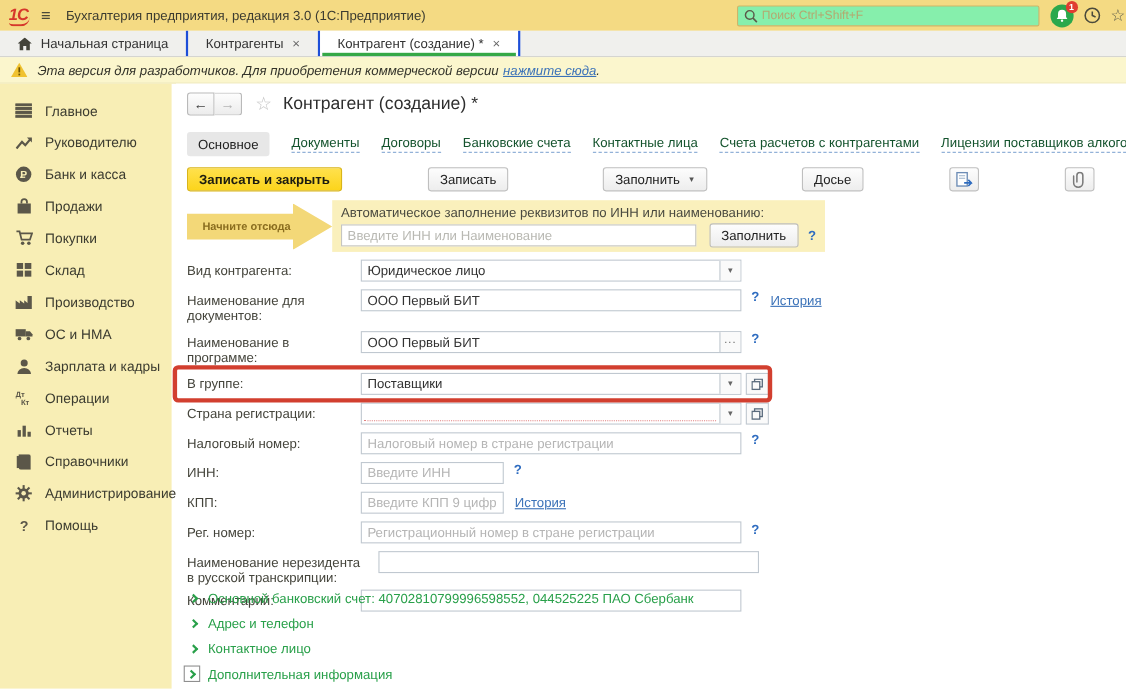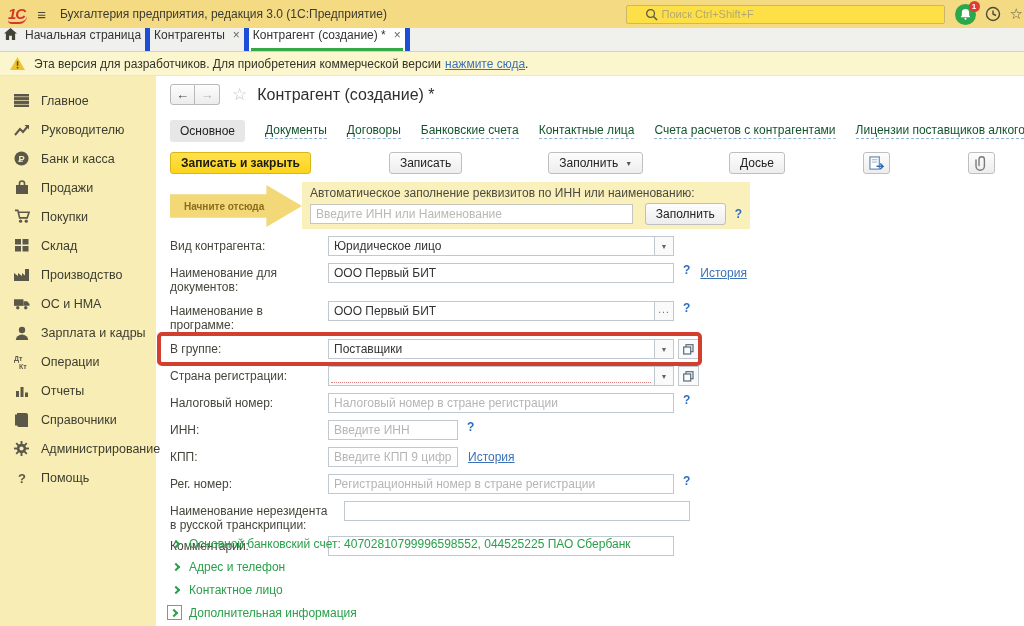--- a/index.html
+++ b/index.html
@@ -3,38 +3,38 @@
 <meta charset="utf-8">
 <style>
   * { margin:0; padding:0; box-sizing:border-box; }
   html,body { width:1024px; height:626px; font-family:"Liberation Sans","DejaVu Sans",sans-serif; background:#fff; overflow:hidden; }
 
   
   .topbar { position:absolute; left:0; top:0; width:1024px; height:28px; background:#f4da83; display:flex; align-items:center; padding:0 8px; overflow:hidden; }
   .logo-1c { color:#d6372b; font-weight:bold; font-style:italic; font-size:15px; letter-spacing:-1px; border-bottom:2px solid #d6372b; border-radius:0 0 8px 4px; padding:0 2px 0 0; margin-right:10px; }
   .burger { font-size:15px; color:#4a4a3a; margin-right:14px; cursor:pointer; }
   .win-title { font-size:12px; color:#3b3b30; }
-  .search-wrap { margin-left:auto; display:flex; align-items:center; background:#fde047; border:1px solid #cdb569; border-radius:2px; width:319px; height:19px; padding:0 18px; margin-right:10px; }
+  .search-wrap { margin-left:auto; display:flex; align-items:center; background:#86efac; border:1px solid #cdb569; border-radius:2px; width:275px; height:19px; padding:0 5px; margin-right:10px; }
   .search-wrap input { border:none; background:transparent; outline:none; font-size:11px; color:#555; width:100%; }
   .search-wrap input::placeholder { color:#b4a86f; }
   .bell-btn { position:relative; width:21px; height:21px; background:#2ba84c; border-radius:50%; display:flex; align-items:center; justify-content:center; margin-right:8px; flex:none; }
   .bell-badge { position:absolute; top:-3px; right:-4px; background:#e03c31; color:#fff; font-size:8px; font-weight:bold; width:11px; height:11px; border-radius:50%; display:flex; align-items:center; justify-content:center; }
   .hist-btn { width:18px; height:18px; margin-right:8px; flex:none; }
   .star-top { color:#5a5a4a; font-size:15px; margin-right:-7px; flex:none; }
 
   
   .tabbar { position:absolute; left:0; top:28px; width:1024px; height:24px; background:#f0f0ed; border-bottom:1px solid #d2d2cd; display:flex; align-items:stretch; }
-  .tab { display:flex; padding:0 4px; font-size:12px; color:#333; border-right:5px solid #1d4ed8; cursor:pointer; position:relative; }
+  .tab { display:flex; align-items:center; padding:0 16px; font-size:12px; color:#333; border-right:2px solid #1d4ed8; cursor:pointer; position:relative; }
   .tab .close { margin-left:8px; color:#666; font-size:12px; cursor:pointer; }
   .tab.active { background:#fff; }
   .tab.active::after { content:""; position:absolute; left:2px; right:2px; bottom:0; height:3px; background:#35a847; }
   .tab .home-ic { margin-right:8px; display:flex; }
 
   
-  .banner { position:absolute; left:0; top:52px; width:1024px; height:24px; background:#fbf6cd; display:flex; align-items:center; padding:0 10px; font-size:12px; color:#33332a; border-bottom:1px solid #eee8bd; }
+  .banner { position:absolute; left:0; top:52px; width:1024px; height:24px; background:#fbf6cd; display:flex; align-items:center; padding:0 10px; font-size:12px; color:#33332a; border-bottom:1px solid #eee8bd;font-style:italic; }
   .banner .warn-ic { margin-right:9px; display:flex; }
   .banner a { color:#3b72b8; text-decoration:underline; cursor:pointer; margin-left:4px; }
 
   
   .sidebar { position:absolute; left:0; top:76px; width:156px; height:550px; background:#f8eeb5; padding-top:10px; }
   .side-item { display:flex; align-items:center; height:29px; padding-left:13px; font-size:12.5px; color:#3c3c30; cursor:pointer; }
   .side-item .ic { width:17px; height:17px; margin-right:11px; display:flex; align-items:center; justify-content:center; flex:none; }
   .side-item svg { fill:#5b5749; stroke:#5b5749; }
 
   

